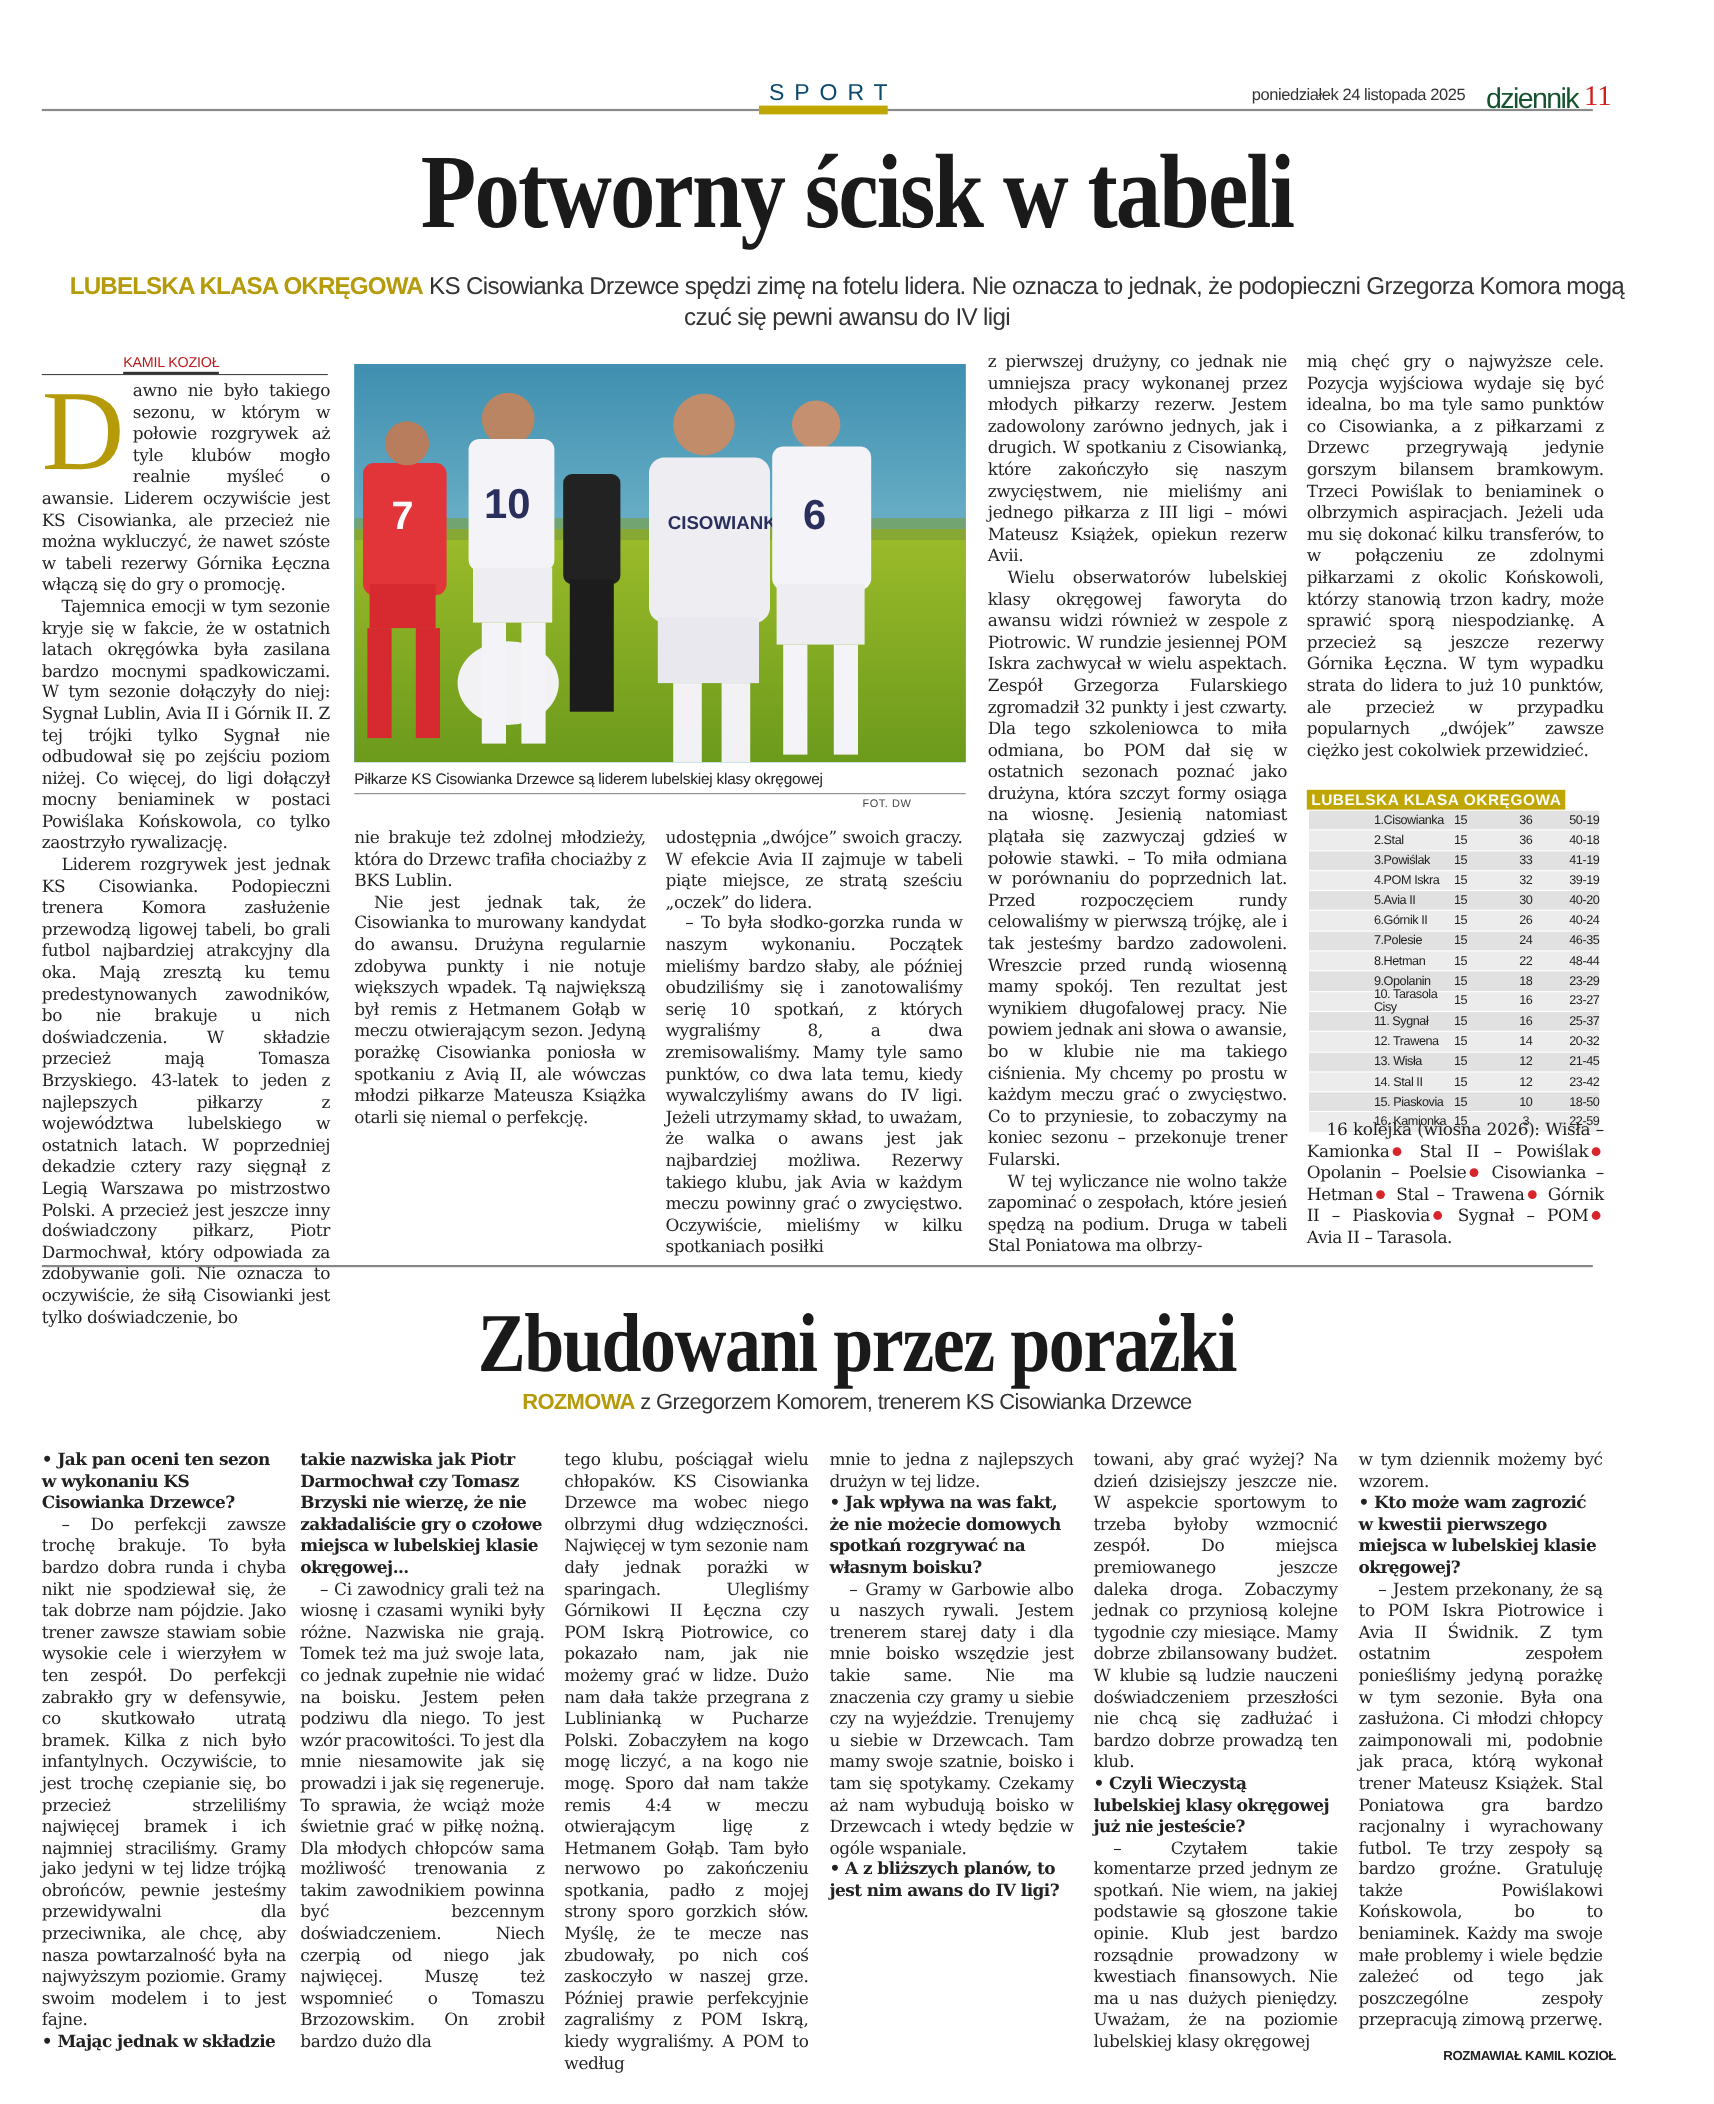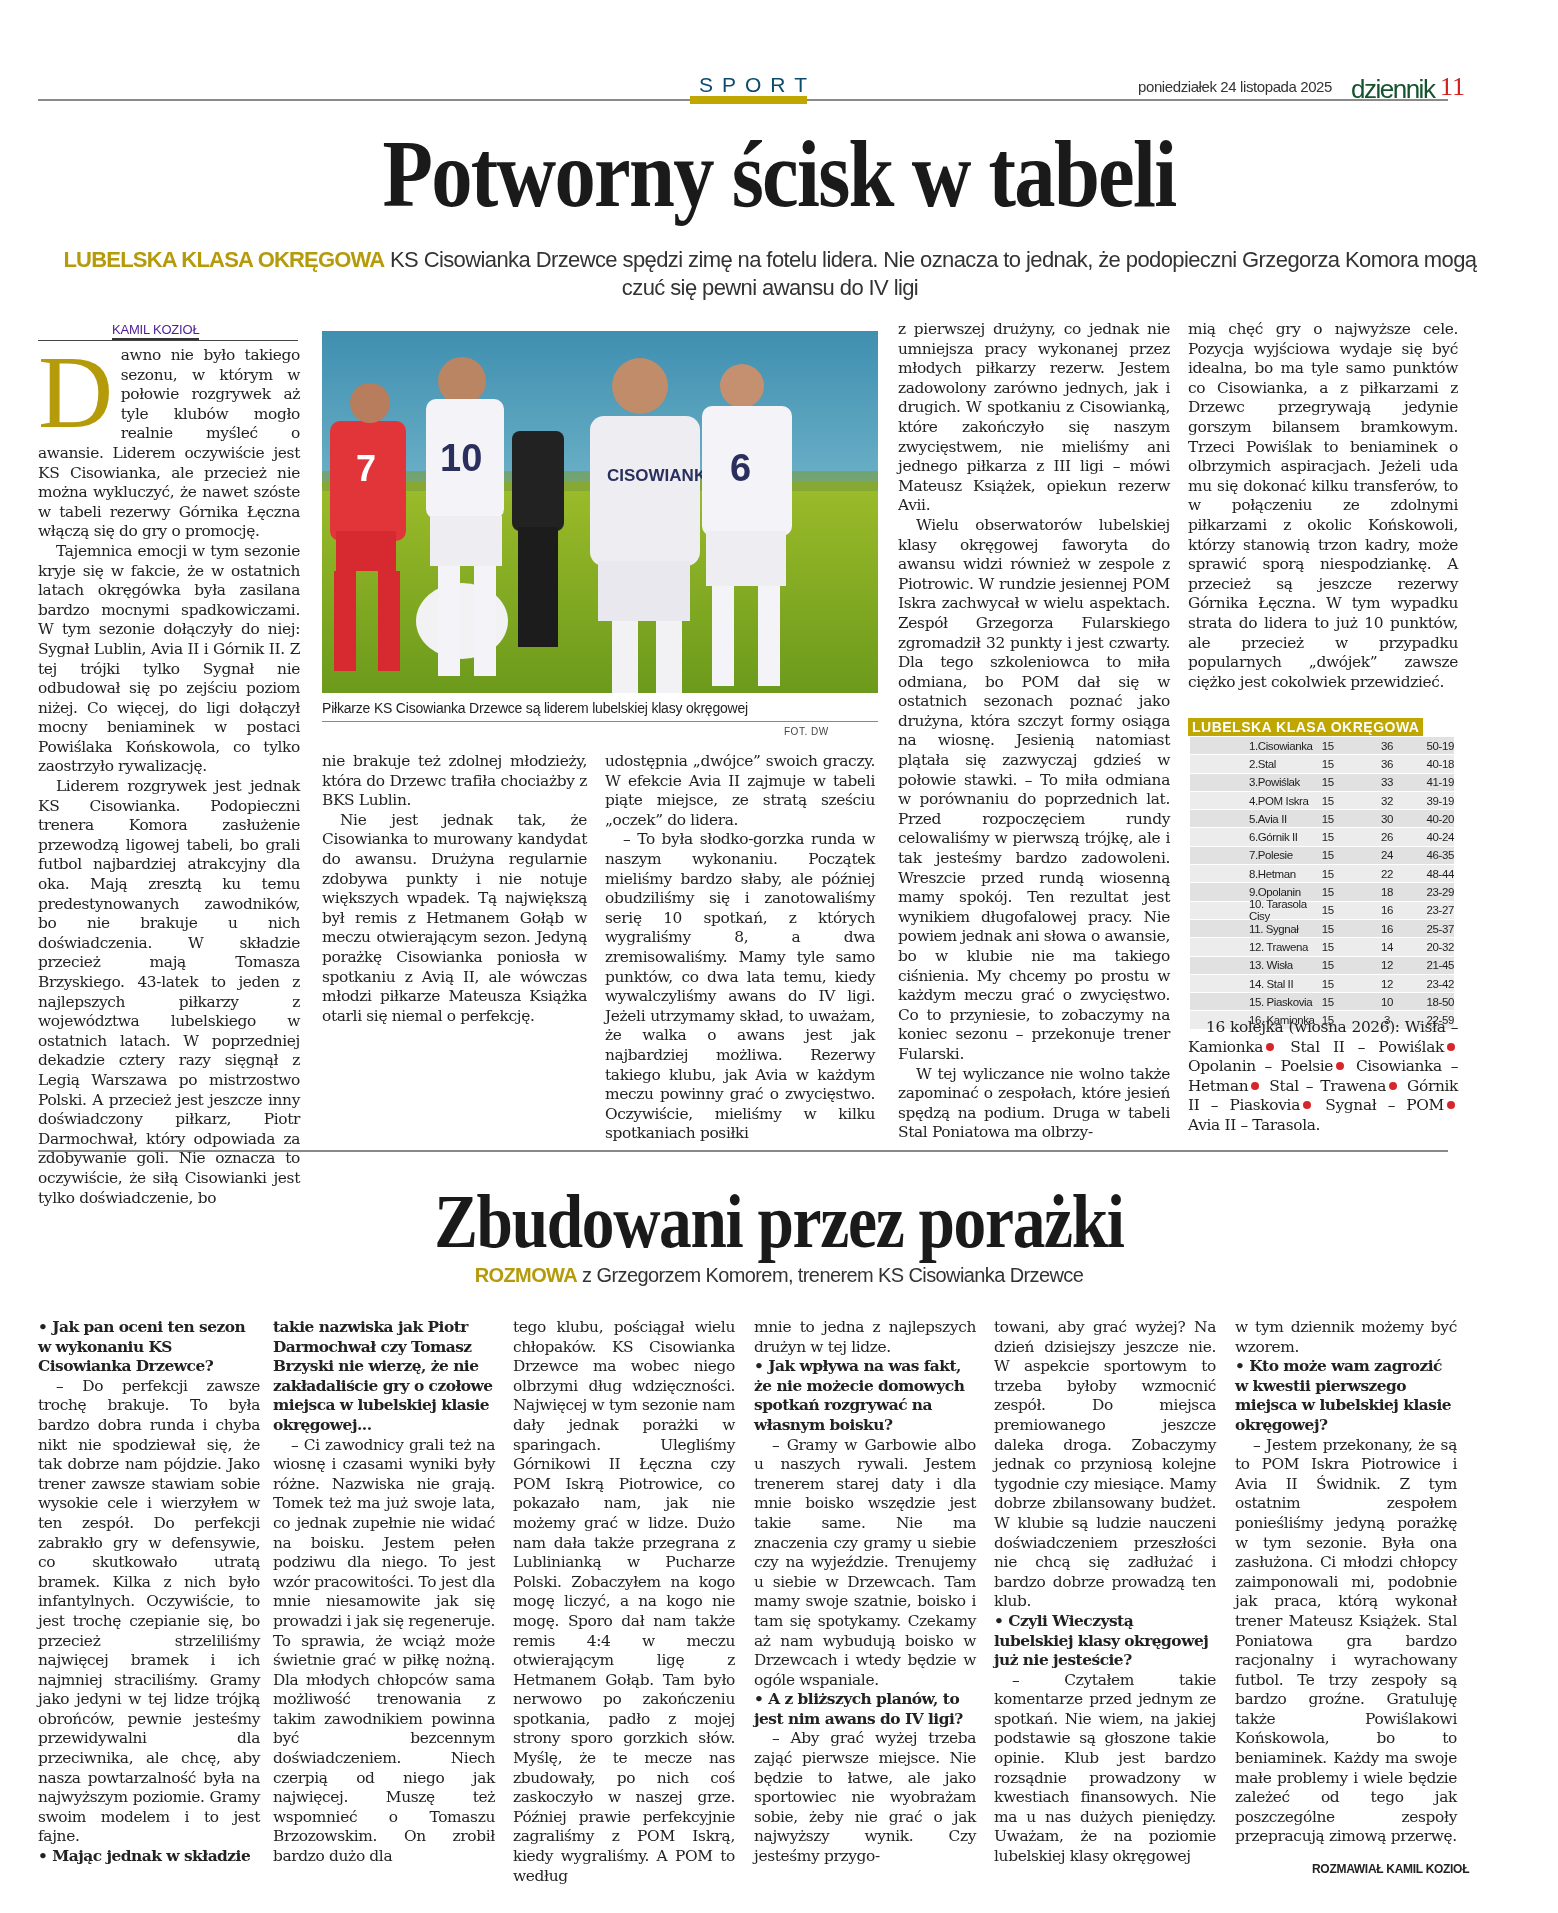--- a/index.html
+++ b/index.html
@@ -24,21 +24,21 @@
   .lead { left: 45px; top: 246px; width: 1450px; font-family: "Liberation Sans", sans-serif; font-size: 22px; line-height: 28px;
           color: #333; letter-spacing: -0.6px; text-align: center; }
   .lead .kicker { color: #b59a0a; font-weight: bold; letter-spacing: -0.8px; }
 
   
   .col { position: absolute; font-size: 15.4px; line-height: 19.6px; text-align: justify; hyphens: manual; letter-spacing: -0.35px; color: #222; }
   .col p { text-indent: 18px; }
   .col p.noind { text-indent: 0; }
   .col .q { font-weight: bold; text-indent: 0; text-align: left; letter-spacing: -0.5px; }
 
-  .byline { left: 112px; top: 322px; font-family: "Liberation Sans", sans-serif; font-size: 13px; color: #4c1d95; letter-spacing: -0.2px;
+  .byline { left: 112px; top: 322px; font-family: "Liberation Sans", sans-serif; font-size: 13px; color: #b91c1c; letter-spacing: -0.2px;
             border-bottom: 2px solid #333; padding-bottom: 1px; }
   .byline-rule { left: 38px; top: 340px; width: 260px; height: 1px; background: #444; }
   .dropcap { float: left; font-family: "Liberation Serif", serif; font-size: 104px; line-height: 84px; color: #b59a0a; margin: 4px 8px 0 0; height: 82px; }
 
   
   .photo { left: 322px; top: 331px; width: 556px; height: 362px; overflow: hidden; background: #5ba3c2; }
   .caption { left: 322px; top: 700px; width: 556px; font-family: "Liberation Sans", sans-serif; font-size: 14px; color: #222; letter-spacing: -0.2px; }
   .caption-rule { left: 322px; top: 721px; width: 556px; height: 1px; background: #888; }
   .credit { left: 784px; top: 726px; font-family: "Liberation Sans", sans-serif; font-size: 10px; color: #444; letter-spacing: 0.5px; }
 
@@ -295,21 +295,20 @@
 
 <div class="col" style="left:513px; top:1318px; width:222px;">
   <p class="noind">tego klubu, pościągał wielu chłopaków. KS Cisowianka Drzewce ma wobec niego olbrzymi dług wdzięczności. Najwięcej w tym sezonie nam dały jednak porażki w sparingach. Ulegliśmy Górnikowi II Łęczna czy POM Iskrą Piotrowice, co pokazało nam, jak nie możemy grać w lidze. Dużo nam dała także przegrana z Lublinianką w Pucharze Polski. Zobaczyłem na kogo mogę liczyć, a na kogo nie mogę. Sporo dał nam także remis 4:4 w meczu otwierającym ligę z Hetmanem Gołąb. Tam było nerwowo po zakończeniu spotkania, padło z mojej strony sporo gorzkich słów. Myślę, że te mecze nas zbudowały, po nich coś zaskoczyło w naszej grze. Później prawie perfekcyjnie zagraliśmy z POM Iskrą, kiedy wygraliśmy. A POM to według</p>
 </div>
 
 <div class="col" style="left:754px; top:1318px; width:222px;">
   <p class="noind">mnie to jedna z najlepszych drużyn w tej lidze.</p>
   <p class="q">• Jak wpływa na was fakt, że nie możecie domowych spotkań rozgrywać na własnym boisku?</p>
   <p>– Gramy w Garbowie albo u naszych rywali. Jestem trenerem starej daty i dla mnie boisko wszędzie jest takie same. Nie ma znaczenia czy gramy u siebie czy na wyjeździe. Trenujemy u siebie w Drzewcach. Tam mamy swoje szatnie, boisko i tam się spotykamy. Czekamy aż nam wybudują boisko w Drzewcach i wtedy będzie w ogóle wspaniale.</p>
   <p class="q">• A z bliższych planów, to jest nim awans do IV ligi?</p>
-  <p>– Aby grać wyżej trzeba zająć pierwsze miejsce. Nie będzie to łatwe, ale jako sportowiec nie wyobrażam sobie, żeby nie grać o jak najwyższy wynik. Czy jesteśmy przygo-</p>
 </div>
 
 <div class="col" style="left:994px; top:1318px; width:222px;">
   <p class="noind">towani, aby grać wyżej? Na dzień dzisiejszy jeszcze nie. W aspekcie sportowym to trzeba byłoby wzmocnić zespół. Do miejsca premiowanego jeszcze daleka droga. Zobaczymy jednak co przyniosą kolejne tygodnie czy miesiące. Mamy dobrze zbilansowany budżet. W klubie są ludzie nauczeni doświadczeniem przeszłości nie chcą się zadłużać i bardzo dobrze prowadzą ten klub.</p>
   <p class="q">• Czyli Wieczystą lubelskiej klasy okręgowej już nie jesteście?</p>
   <p>– Czytałem takie komentarze przed jednym ze spotkań. Nie wiem, na jakiej podstawie są głoszone takie opinie. Klub jest bardzo rozsądnie prowadzony w kwestiach finansowych. Nie ma u nas dużych pieniędzy. Uważam, że na poziomie lubelskiej klasy okręgowej</p>
 </div>
 
 <div class="col" style="left:1235px; top:1318px; width:222px;">
   <p class="noind">w tym dziennik możemy być wzorem.</p>

